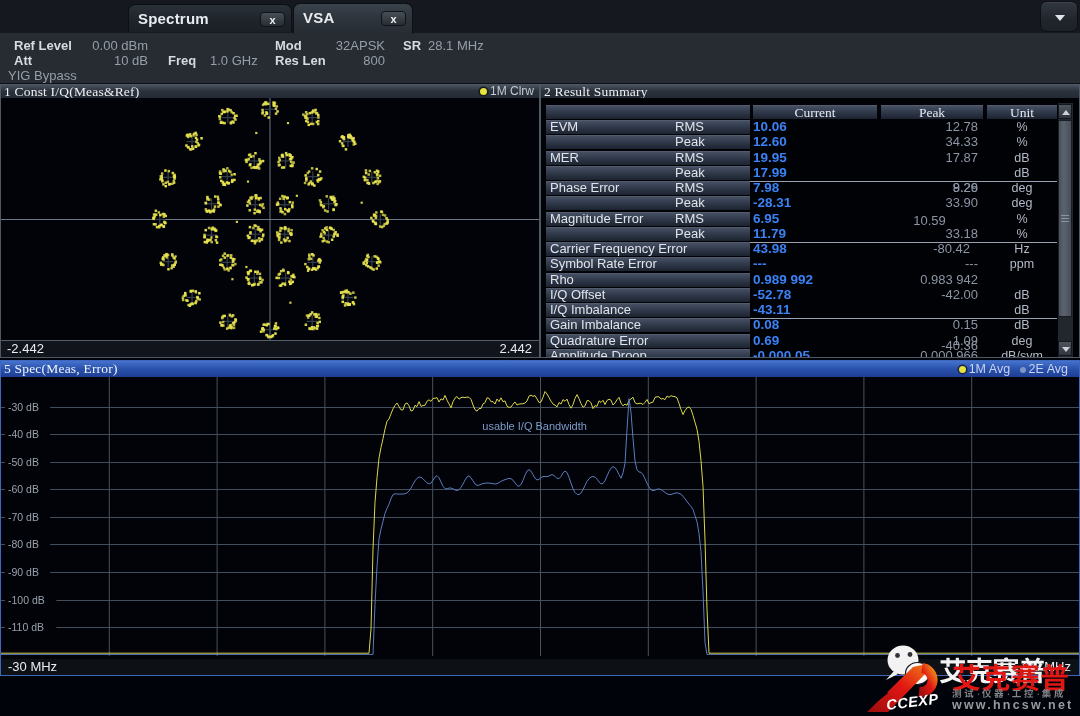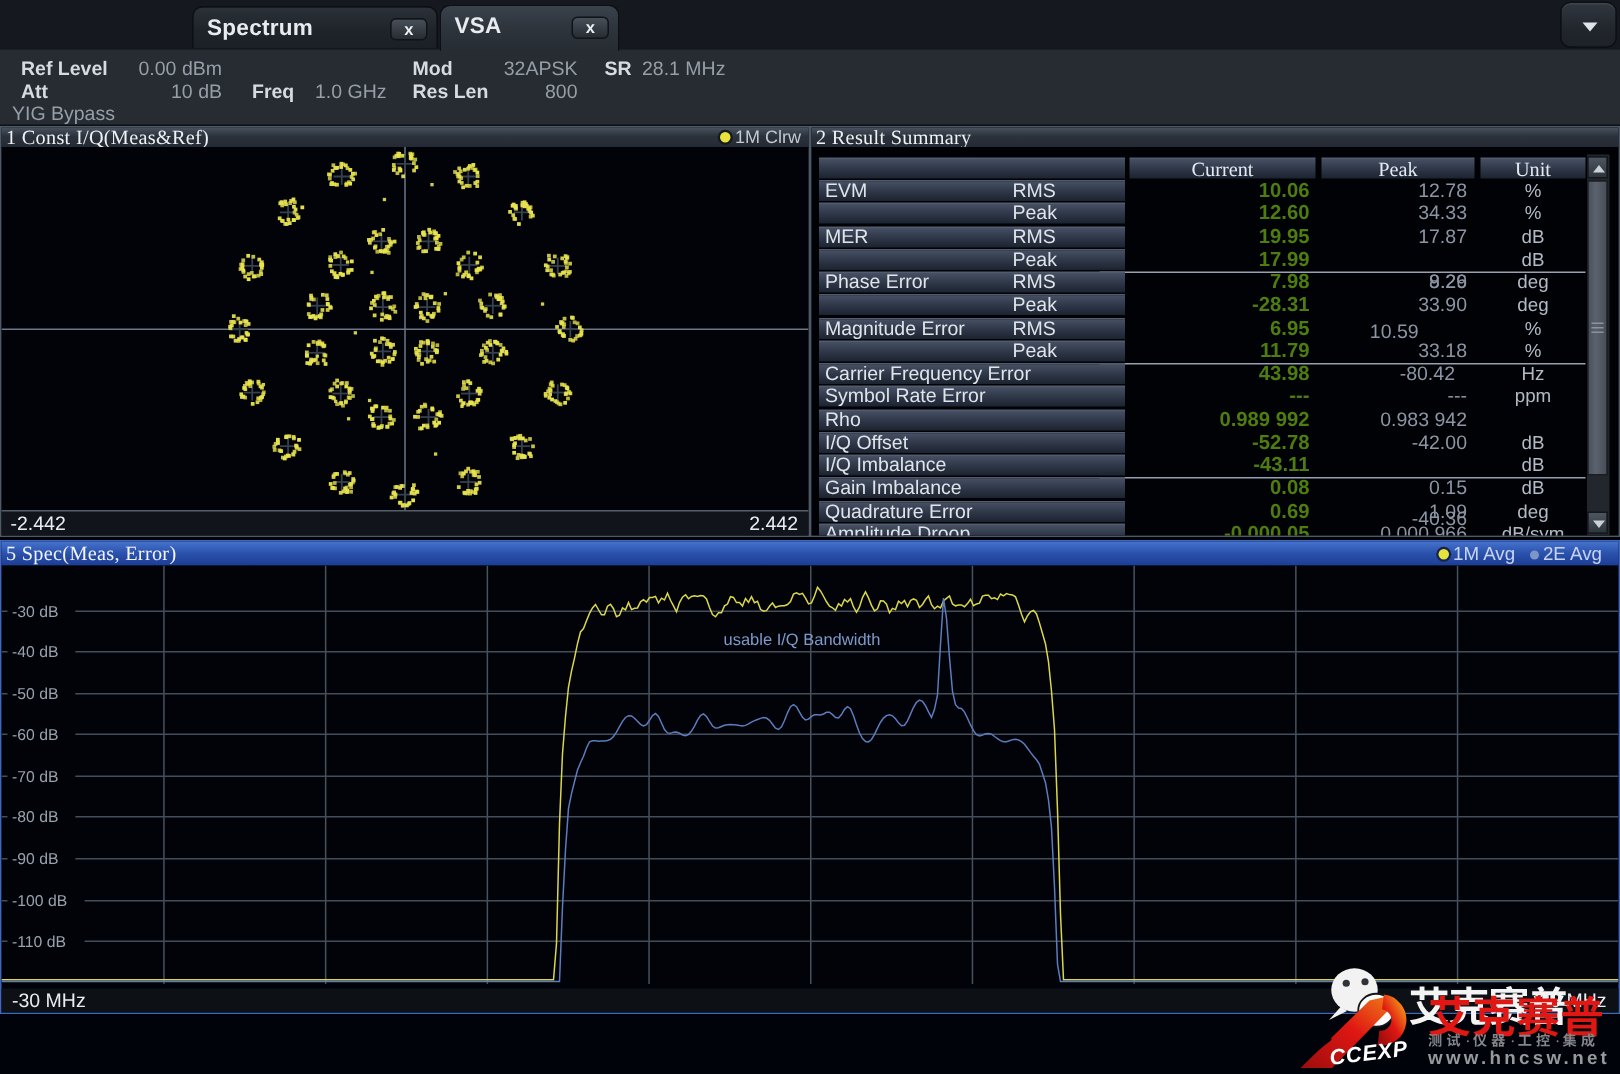--- a/index.html
+++ b/index.html
@@ -46,21 +46,21 @@
            font-size:13px;color:#e9edf2;line-height:16px;margin-top:14px;}
   
   .win-const{left:0;top:84px;width:540px;height:274px;}
   
   .win-sum{left:540px;top:84px;width:540px;height:274px;overflow:hidden;}
   .gradcell{position:absolute;height:14px;background:linear-gradient(180deg,#465063,#313a4b 45%,#1c2330);
             box-sizing:border-box;border-top:1px solid #525c6e;}
   .hcell{text-align:center;font-family:"Liberation Serif","DejaVu Serif",serif;
          font-size:13.5px;line-height:14px;color:#e4eaf3;}
   .tlab{position:absolute;font-size:13px;line-height:14px;color:#e0e5eb;white-space:nowrap;}
-  .tcur{position:absolute;text-align:right;font-size:13.5px;line-height:14px;font-weight:bold;color:#4d7c0f;}
+  .tcur{position:absolute;text-align:left;font-size:13.5px;line-height:14px;font-weight:bold;color:#3b82f6;}
   .tpeak{position:absolute;text-align:right;font-size:13px;line-height:14px;color:#8c95a4;}
   .tunit{position:absolute;text-align:center;font-size:12.5px;line-height:14px;color:#b2bac6;}
   .tsep{position:absolute;height:1px;background:#97a1b2;}
   
   .sbar{position:absolute;background:#22272d;}
   .sbtn{position:absolute;left:0;width:14px;height:15px;background:linear-gradient(180deg,#4d555f,#2f353d);
         border:1px solid #14171b;box-sizing:border-box;}
   .sthumb{position:absolute;left:0;width:14px;background:linear-gradient(90deg,#4a515b,#5a626d 40%,#474e58);
           border:1px solid #1a1e23;box-sizing:border-box;}
   .sgrip{position:absolute;left:2px;width:8px;height:1px;background:#8b939e;}

